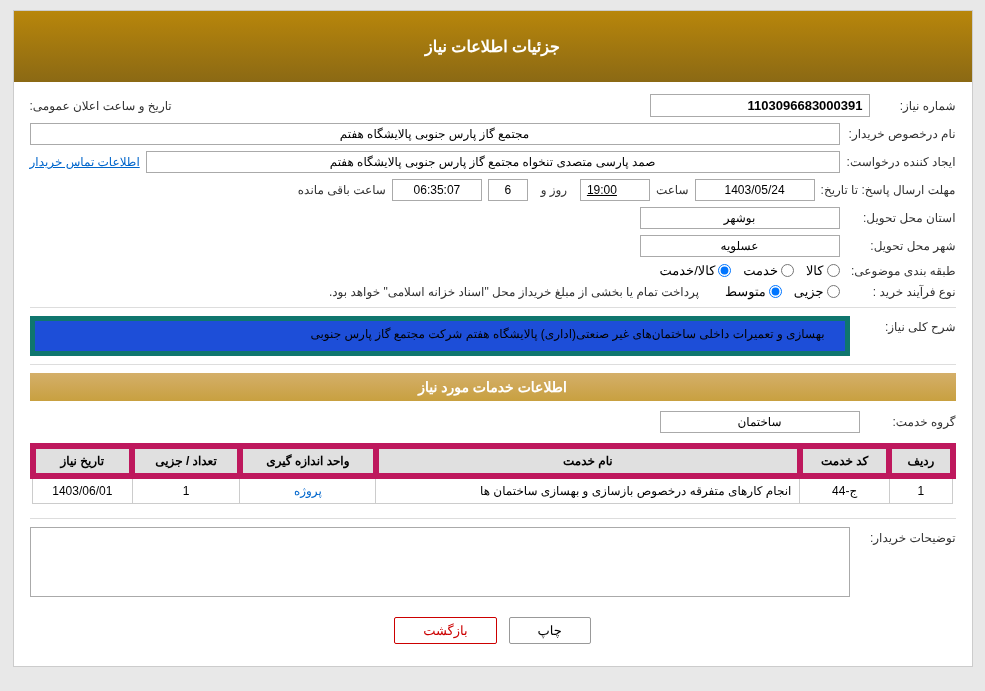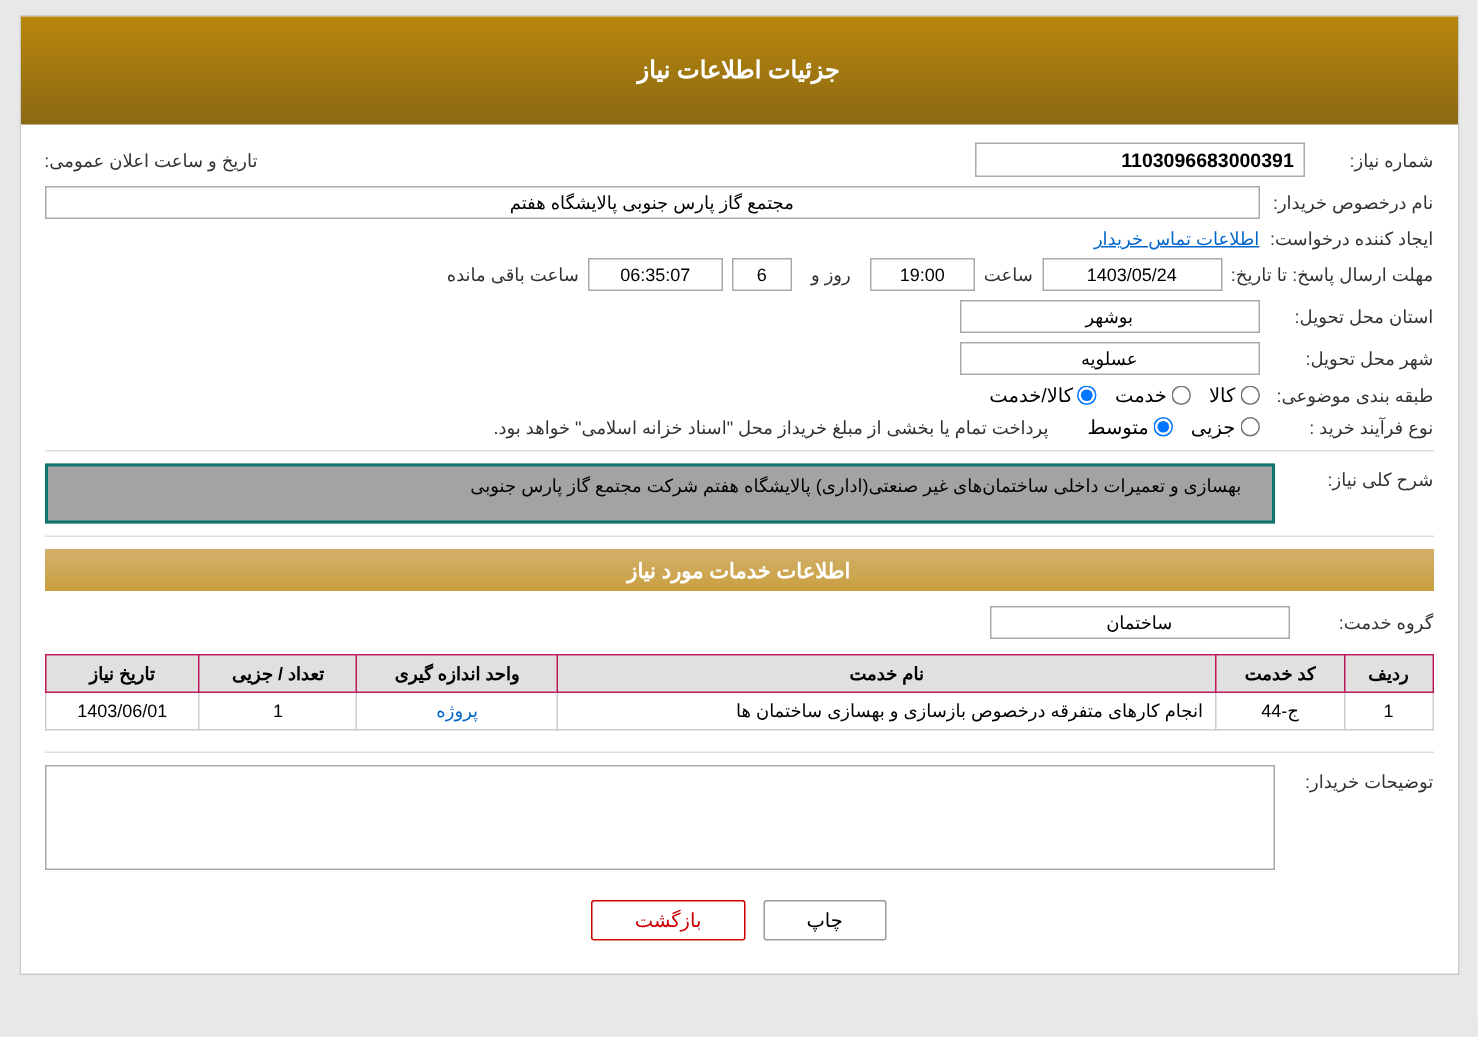--- a/index.html
+++ b/index.html
@@ -67,21 +67,21 @@
     .table-section {
       margin-top: 10px;
     }
     table {
       width: 100%;
       border-collapse: collapse;
       font-size: 12px;
     }
     table th {
       background: #e0e0e0;
-      border: 1px solid #be185d;
+      border: 6px solid #be185d;
       padding: 5px 8px;
       text-align: center;
       font-weight: bold;
     }
     table td {
       border: 1px solid #ccc;
       padding: 5px 8px;
       text-align: center;
     }
     table tr:nth-child(even) td { background: #f9f9f9; }
@@ -157,28 +157,29 @@
       <span class="label">تاریخ و ساعت اعلان عمومی:</span>
     </div>
 
     <div class="info-row">
       <span class="label" style="min-width:110px;">نام درخصوص خریدار:</span>
       <span class="value-box" style="flex:1; text-align:center;">مجتمع گاز پارس جنوبی  پالایشگاه هفتم</span>
     </div>
 
     <div class="info-row">
       <span class="label" style="min-width:110px;">ایجاد کننده درخواست:</span>
+      <span class="value-box" style="flex:1; text-align:center;">صمد پارسی متصدی تنخواه مجتمع گاز پارس جنوبی  پالایشگاه هفتم</span>
       <span class="kharedar-link">اطلاعات تماس خریدار</span>
     </div>
 
     <div class="info-row">
       <span class="label" style="min-width:110px;">مهلت ارسال پاسخ: تا تاریخ:</span>
       <span class="value-box" style="min-width:120px; text-align:center;">1403/05/24</span>
       <span class="label" style="min-width:30px; text-align:center;">ساعت</span>
-      <span class="value-box" style="min-width:70px; text-align:center;">19:00</span>
+      <span class="value-box" style="min-width:70px; text-align:left;text-decoration:underline;">19:00</span>
       <span class="label" style="min-width:40px; text-align:center;">روز و</span>
       <span class="value-box" style="min-width:40px; text-align:center;">6</span>
       <span class="value-box" style="min-width:90px; text-align:center;">06:35:07</span>
       <span class="label">ساعت باقی مانده</span>
     </div>
 
     <div class="info-row">
       <span class="label" style="min-width:110px;">استان محل تحویل:</span>
       <span class="value-box" style="min-width:200px; text-align:center;margin-left:18px;">بوشهر</span>
     </div>
@@ -218,21 +219,21 @@
           <span>متوسط</span>
         </div>
       </div>
       <span class="note-text" style="margin-right:20px; color:#333;">پرداخت تمام یا بخشی از مبلغ خریداز محل "اسناد خزانه اسلامی" خواهد بود.</span>
     </div>
 
     <hr class="divider">
 
     <div class="info-row" style="align-items:flex-start;">
       <span class="label" style="min-width:100px; padding-top:4px;">شرح کلی نیاز:</span>
-      <div style="flex:1; border:2px solid #0f766e; padding:6px 20px; background:#a3a3a3; min-height:40px; font-size:12px;">بهسازی و تعمیرات داخلی ساختمان‌های غیر صنعتی(اداری) پالایشگاه هفتم شرکت مجتمع گاز پارس جنوبی</div>
+      <div style="flex:1; border:5px solid #0f766e; padding:6px 20px; background:#1d4ed8; min-height:40px; font-size:12px;">بهسازی و تعمیرات داخلی ساختمان‌های غیر صنعتی(اداری) پالایشگاه هفتم شرکت مجتمع گاز پارس جنوبی</div>
     </div>
 
     <hr class="divider">
 
     <div class="section-title">اطلاعات خدمات مورد نیاز</div>
 
     <div class="info-row">
       <span class="label" style="min-width:90px;">گروه خدمت:</span>
       <span class="value-box" style="min-width:200px; text-align:center;">ساختمان</span>
     </div>

